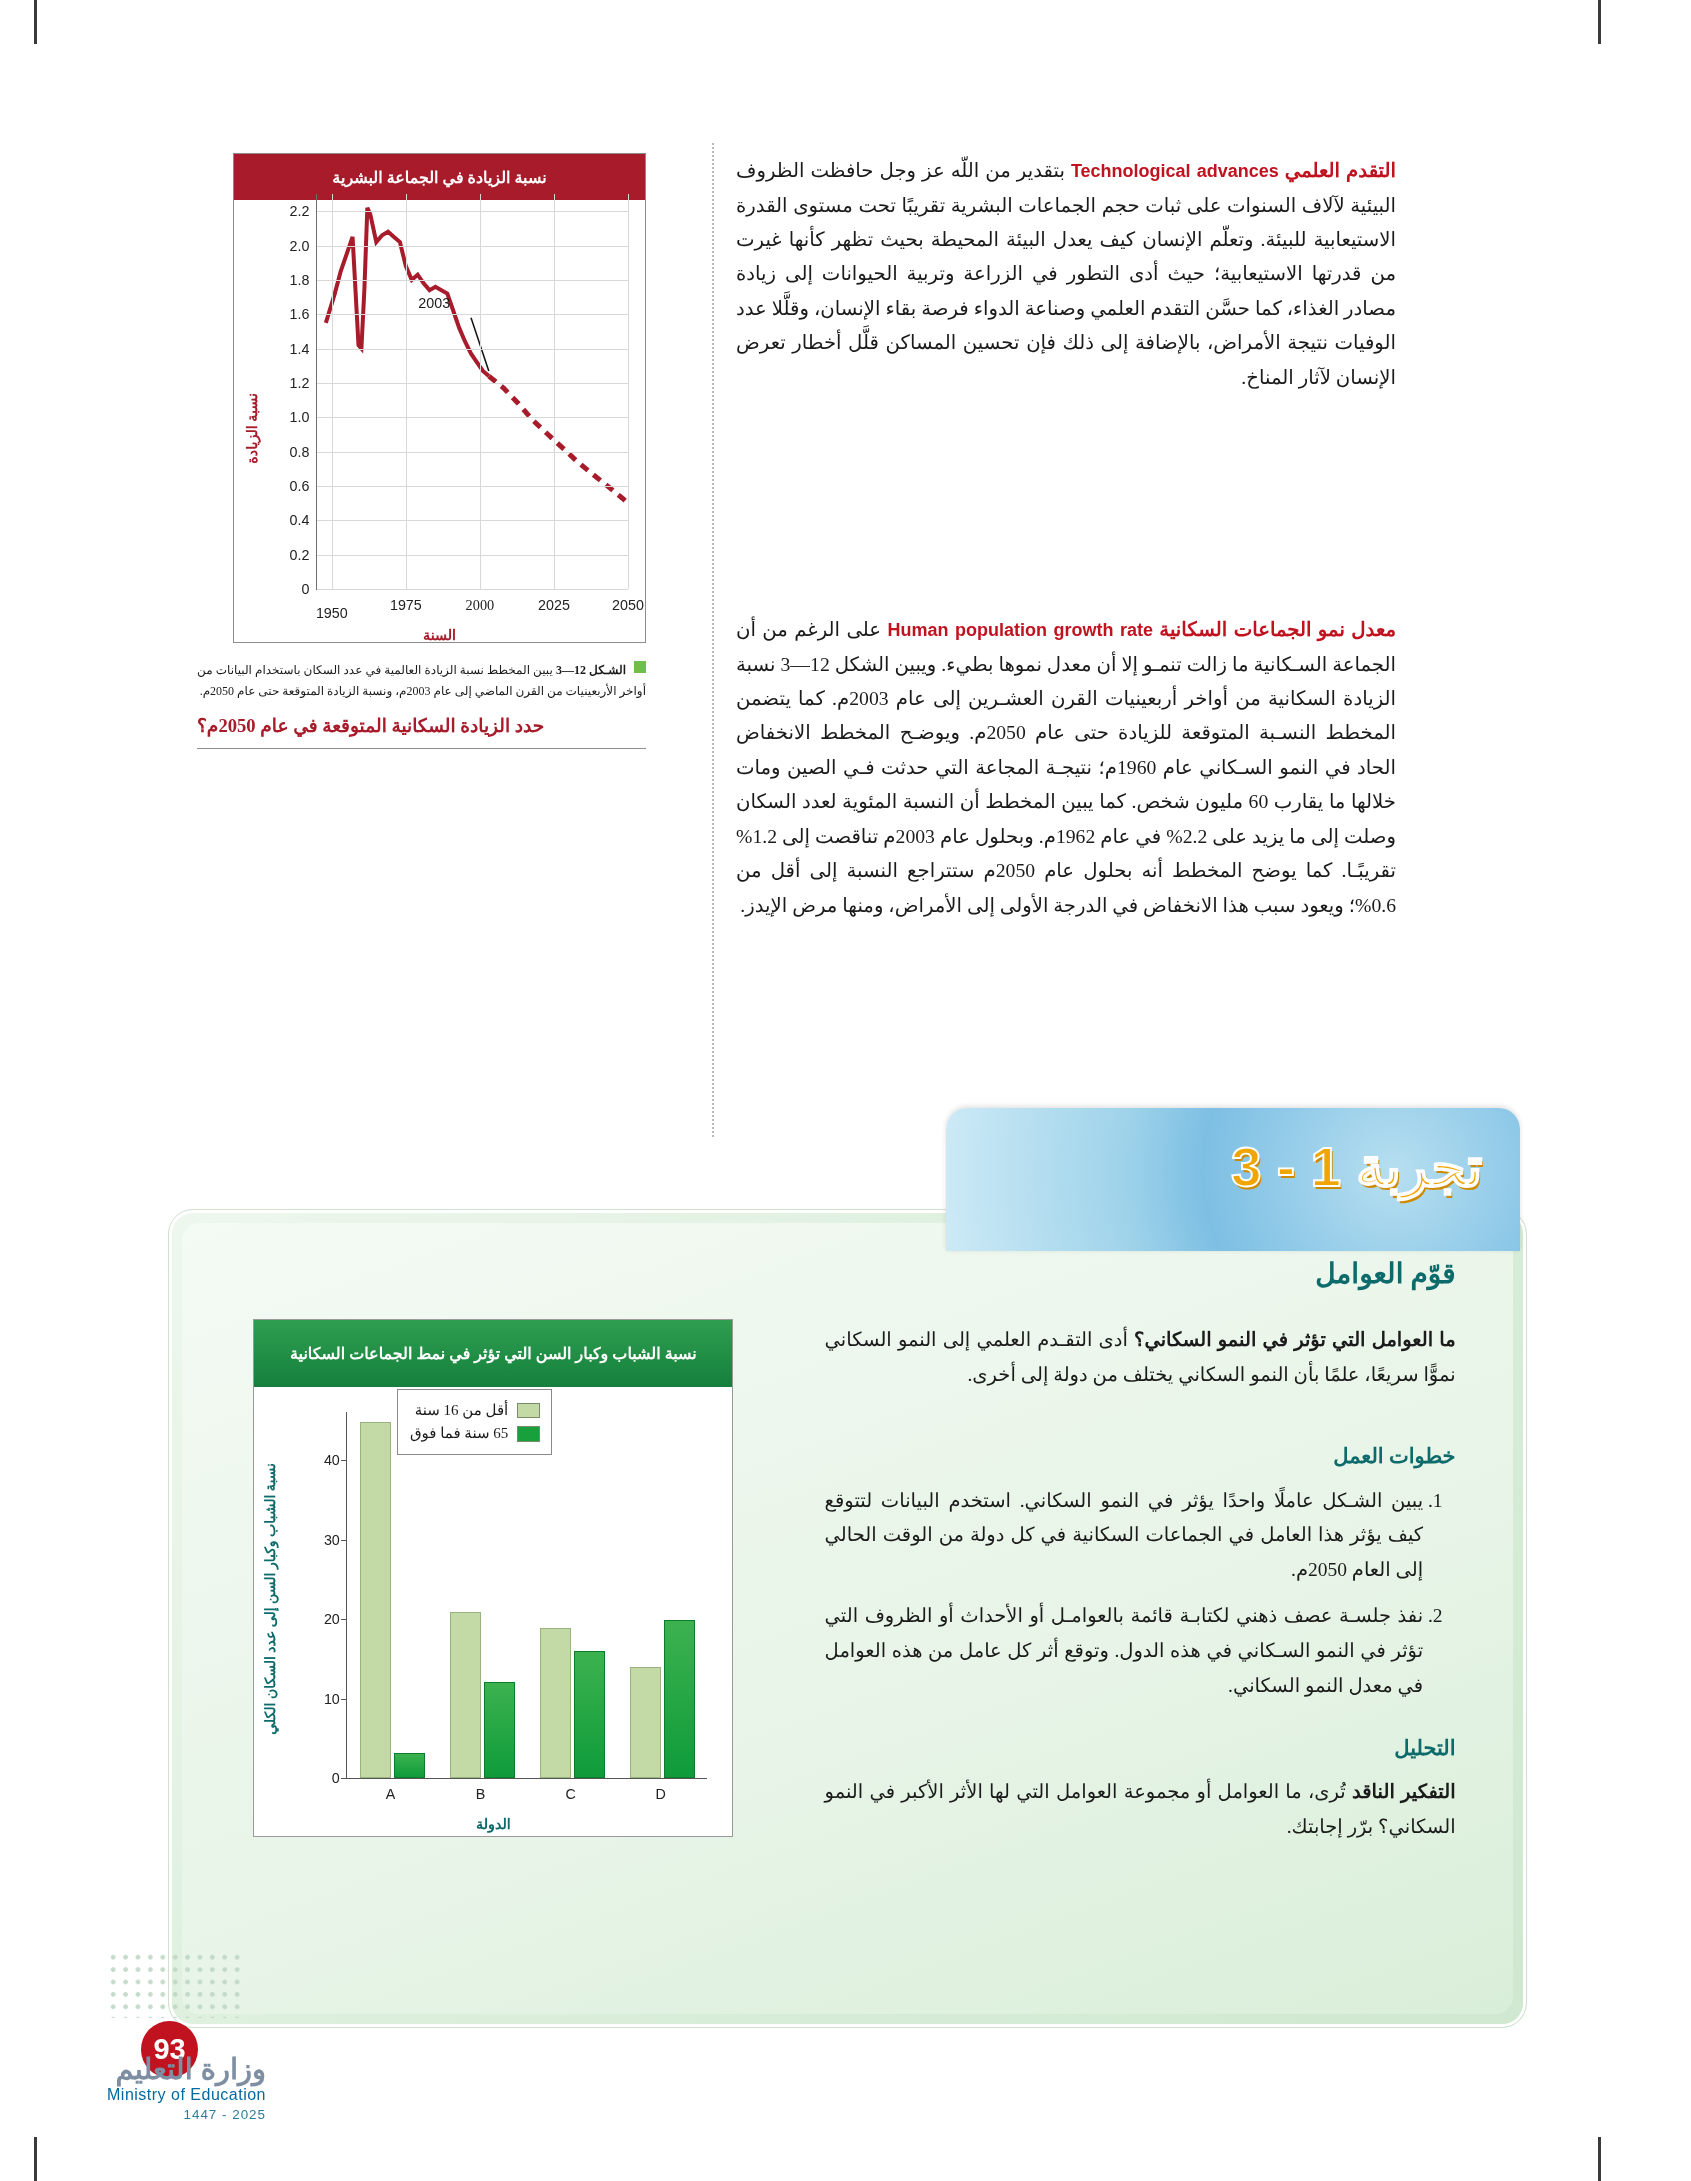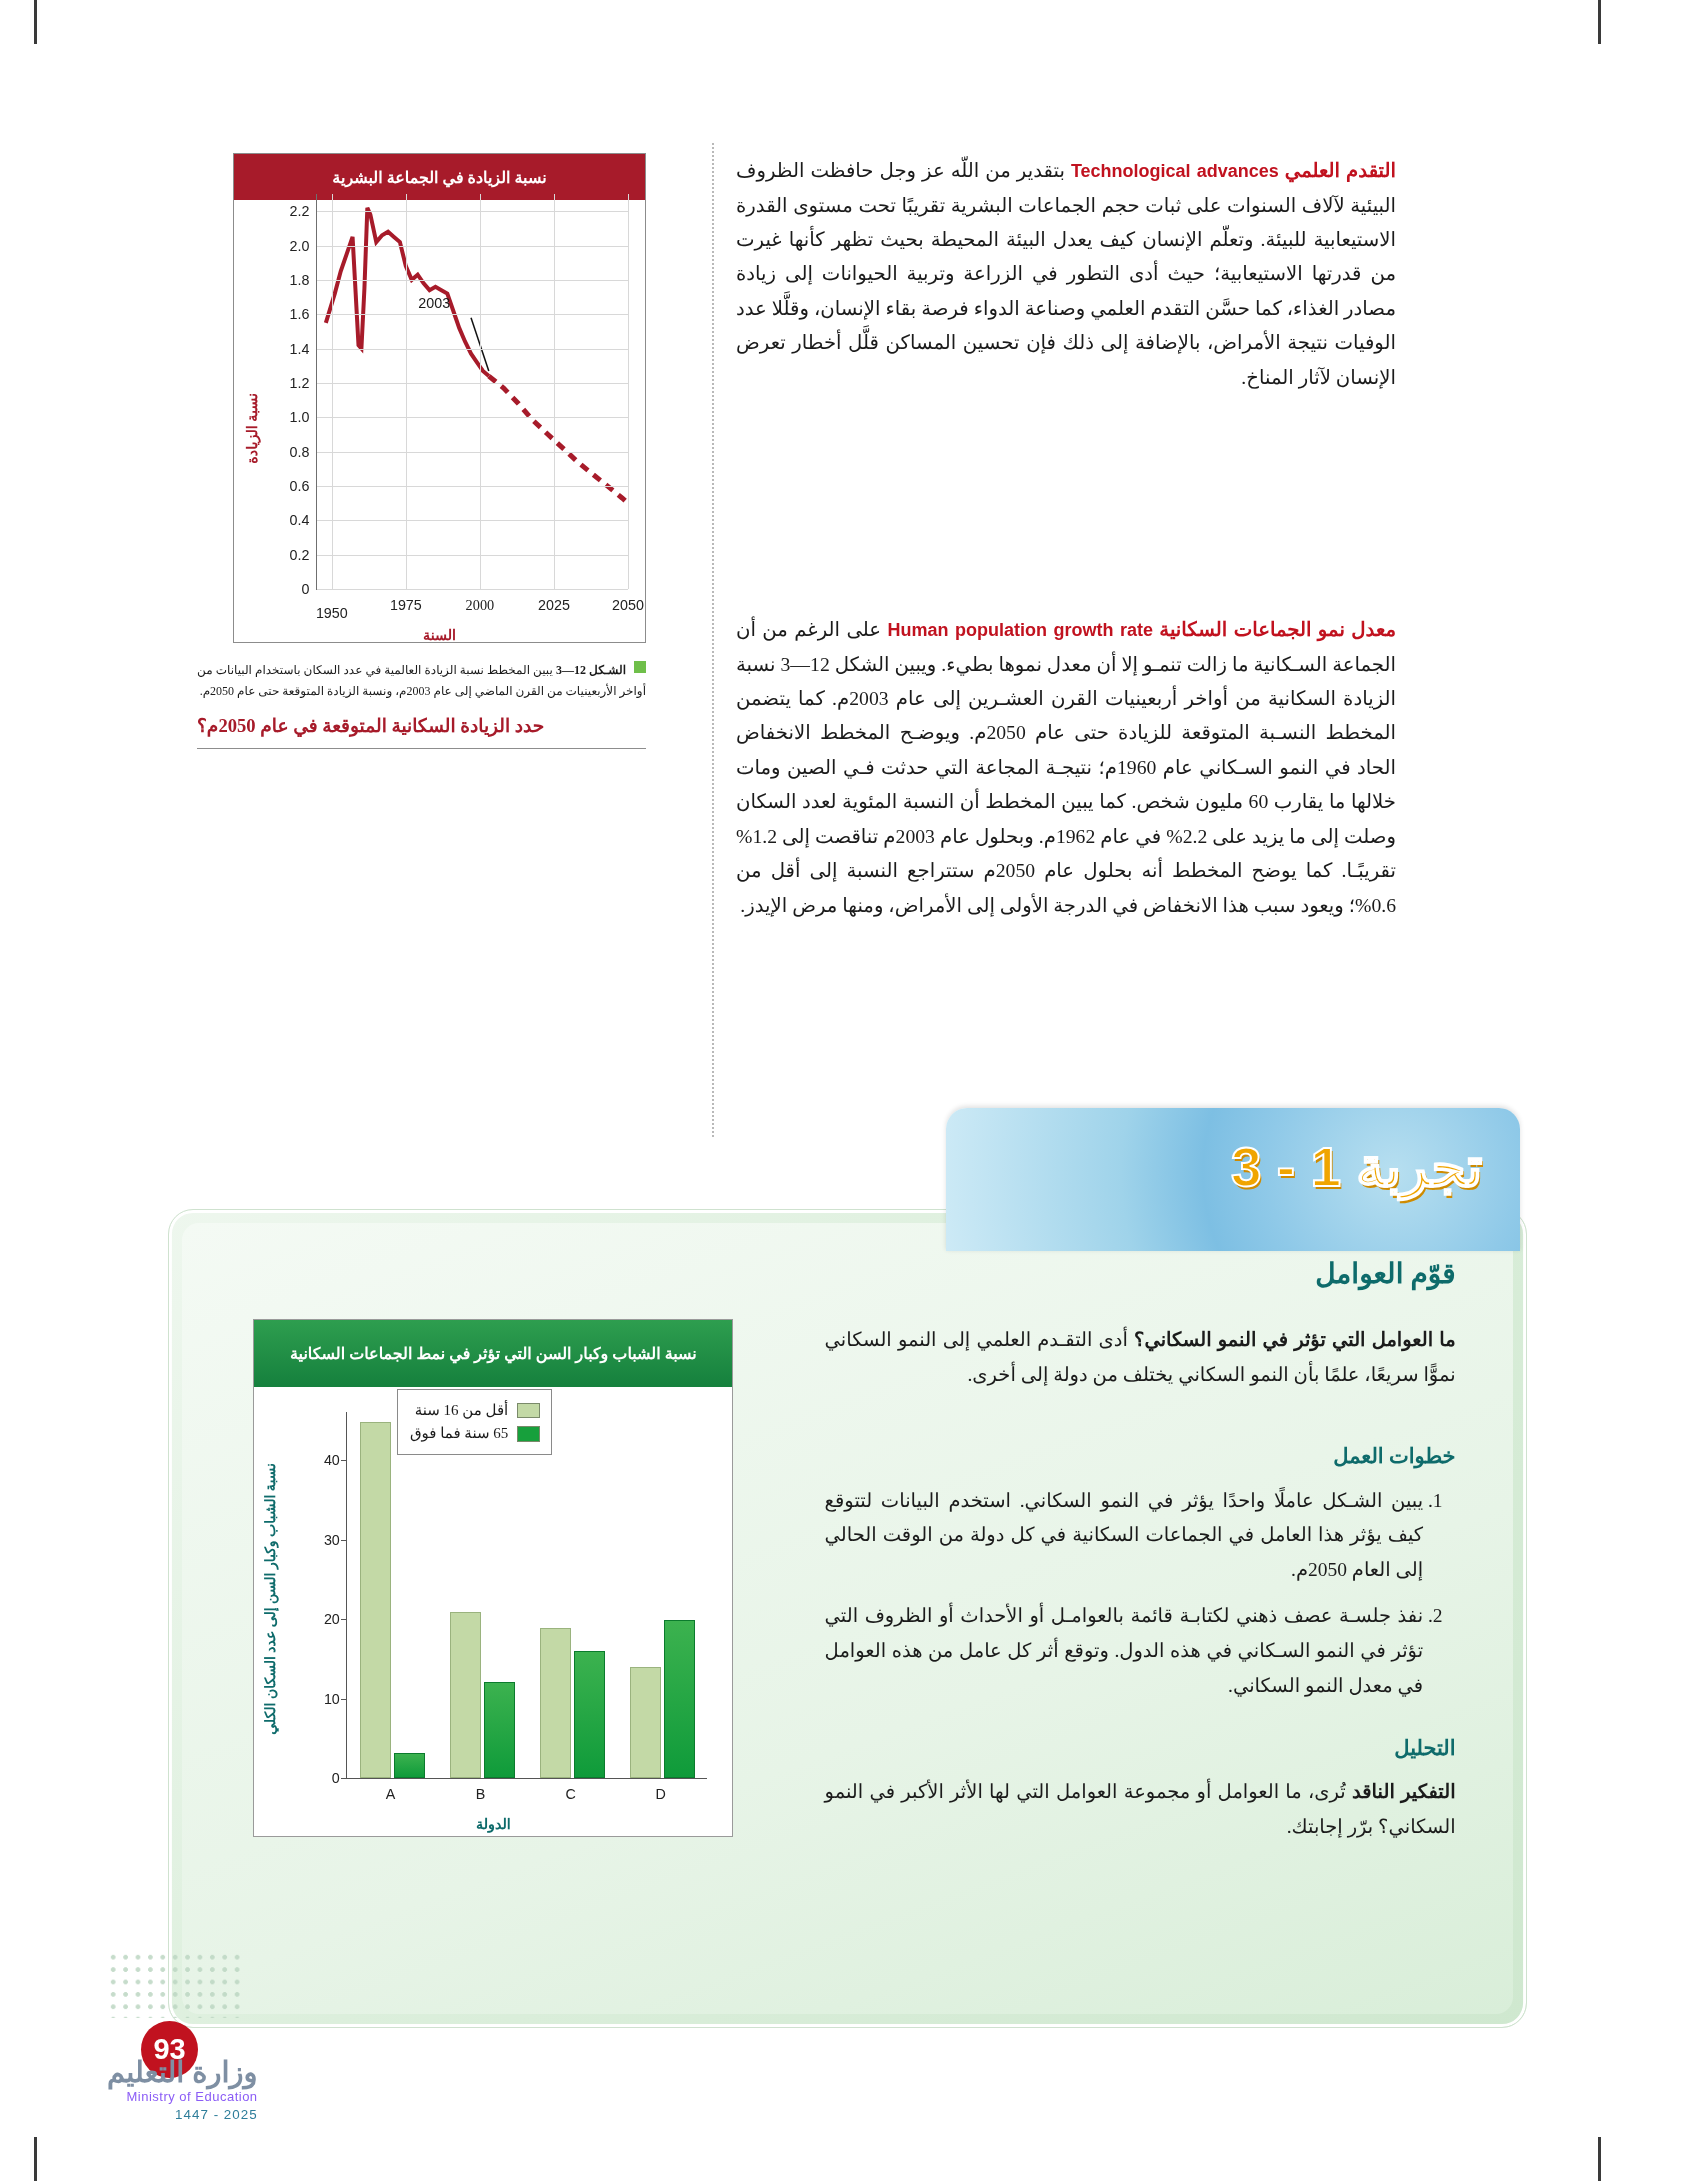--- a/index.html
+++ b/index.html
@@ -113,21 +113,21 @@
   .fig2-x{position:absolute;left:0;right:0;bottom:3.8px;text-align:center;color:#0e6b6b;font-size:14.3px;font-weight:bold;}
 
   
   .pnum{
     position:absolute;left:141px;bottom:103px;width:57px;height:57px;border-radius:50%;
     background:#c1121f;color:#fff;font-size:29px;font-weight:bold;display:flex;align-items:center;justify-content:center;
     font-family:"Liberation Sans",sans-serif;
   }
   .moe{position:absolute;left:107px;bottom:59px;font-family:"Liberation Sans",sans-serif;}
   .moe .ar{font-size:29px;color:#7e8fa3;font-weight:bold;}
-  .moe .en{font-size:13px;color:#8b5cf6;letter-spacing:0.5px;}
+  .moe .en{font-size:16px;color:#0369a1;letter-spacing:0.5px;}
   .moe .yr{font-size:13.4px;color:#2e7d9a;letter-spacing:1px;margin-top:2.9px;}
   .dots{position:absolute;left:107px;bottom:163px;width:134px;height:67px;
     background-image:radial-gradient(#bcd6c2 2.1px, transparent 2.3px);
     background-size:12.4px 12.4px;opacity:.85;}
 </style>
 </head>
 <body>
 
 <div class="page">
 

